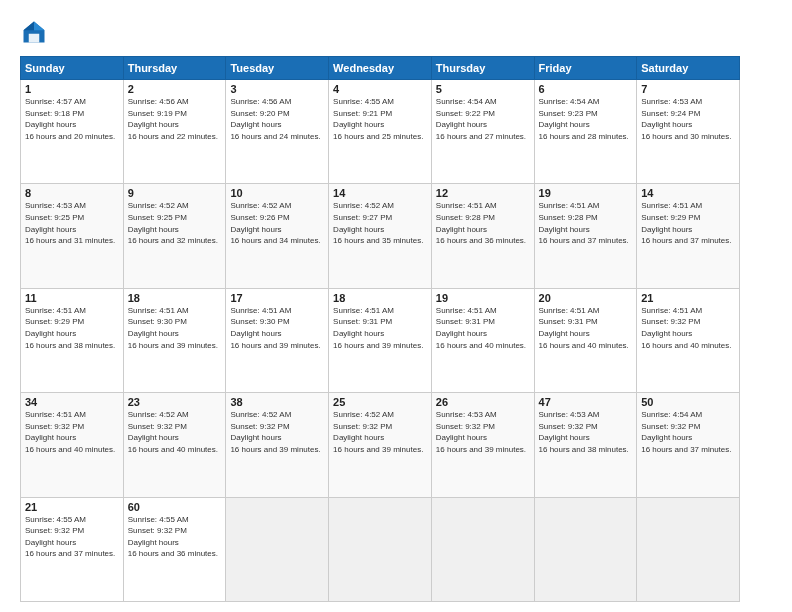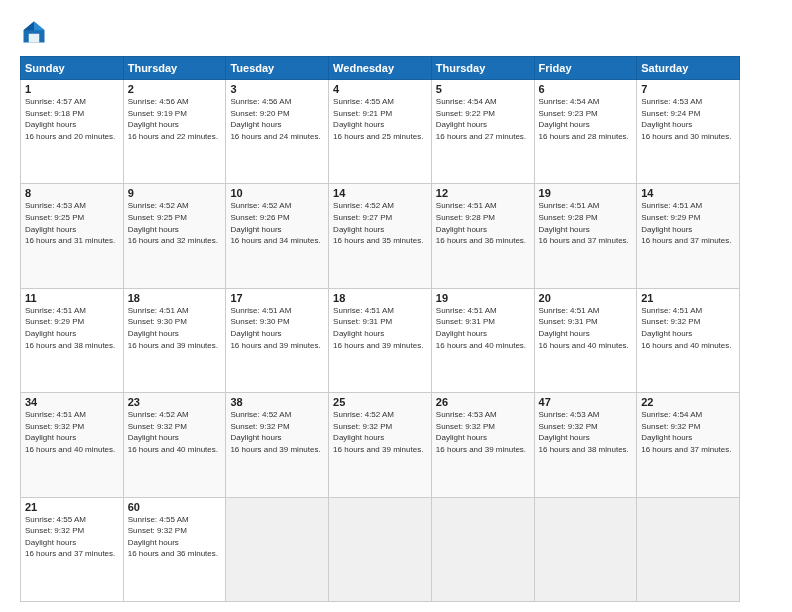--- a/index.html
+++ b/index.html
@@ -159,21 +159,21 @@
           <td><span class="day-num">20</span><span class="day-info">Sunrise: 4:51 AM<br>Sunset: 9:31 PM<br>Daylight hours<br>16 hours and 40 minutes.</span></td>
           <td><span class="day-num">21</span><span class="day-info">Sunrise: 4:51 AM<br>Sunset: 9:32 PM<br>Daylight hours<br>16 hours and 40 minutes.</span></td>
         </tr>
         <tr>
           <td><span class="day-num">34</span><span class="day-info">Sunrise: 4:51 AM<br>Sunset: 9:32 PM<br>Daylight hours<br>16 hours and 40 minutes.</span></td>
           <td><span class="day-num">23</span><span class="day-info">Sunrise: 4:52 AM<br>Sunset: 9:32 PM<br>Daylight hours<br>16 hours and 40 minutes.</span></td>
           <td><span class="day-num">38</span><span class="day-info">Sunrise: 4:52 AM<br>Sunset: 9:32 PM<br>Daylight hours<br>16 hours and 39 minutes.</span></td>
           <td><span class="day-num">25</span><span class="day-info">Sunrise: 4:52 AM<br>Sunset: 9:32 PM<br>Daylight hours<br>16 hours and 39 minutes.</span></td>
           <td><span class="day-num">26</span><span class="day-info">Sunrise: 4:53 AM<br>Sunset: 9:32 PM<br>Daylight hours<br>16 hours and 39 minutes.</span></td>
           <td><span class="day-num">47</span><span class="day-info">Sunrise: 4:53 AM<br>Sunset: 9:32 PM<br>Daylight hours<br>16 hours and 38 minutes.</span></td>
-          <td><span class="day-num">22</span><span class="day-info">Sunrise: 4:54 AM<br>Sunset: 9:32 PM<br>Daylight hours<br>16 hours and 37 minutes.</span></td>
+          <td><span class="day-num">50</span><span class="day-info">Sunrise: 4:54 AM<br>Sunset: 9:32 PM<br>Daylight hours<br>16 hours and 37 minutes.</span></td>
         </tr>
         <tr>
           <td><span class="day-num">21</span><span class="day-info">Sunrise: 4:55 AM<br>Sunset: 9:32 PM<br>Daylight hours<br>16 hours and 37 minutes.</span></td>
           <td><span class="day-num">60</span><span class="day-info">Sunrise: 4:55 AM<br>Sunset: 9:32 PM<br>Daylight hours<br>16 hours and 36 minutes.</span></td>
           <td class="empty"></td>
           <td class="empty"></td>
           <td class="empty"></td>
           <td class="empty"></td>
           <td class="empty"></td>
         </tr>

